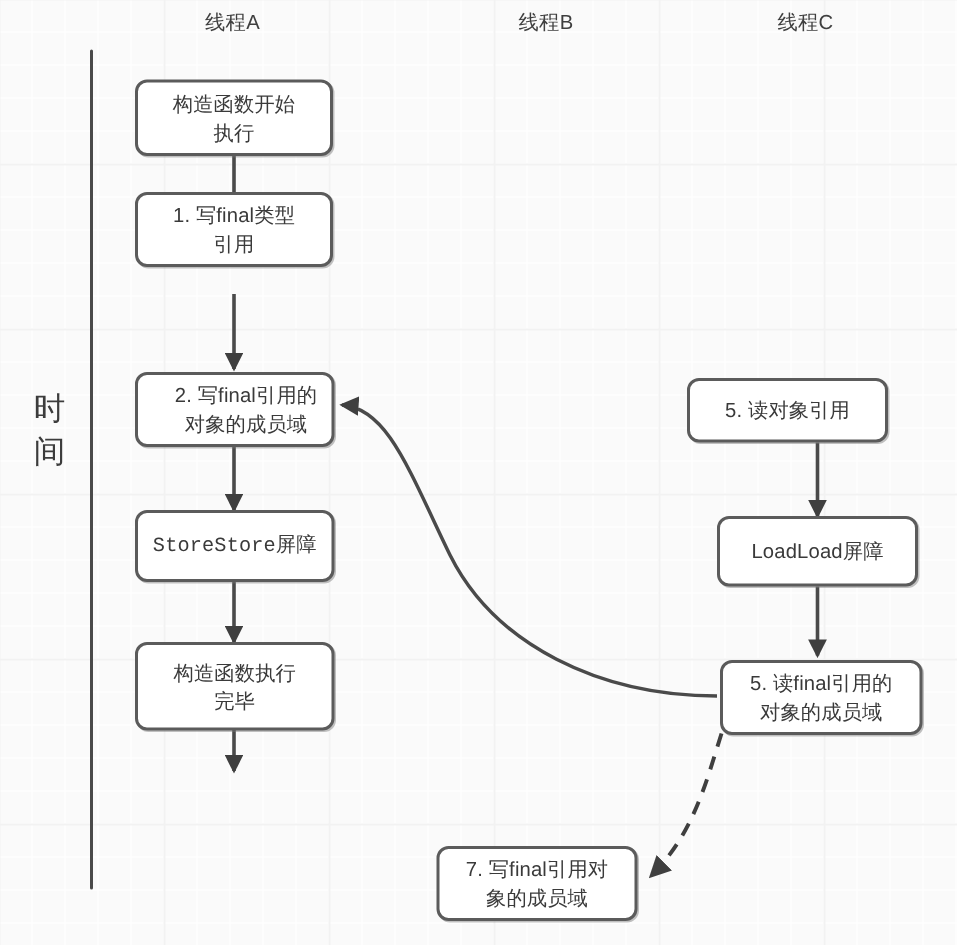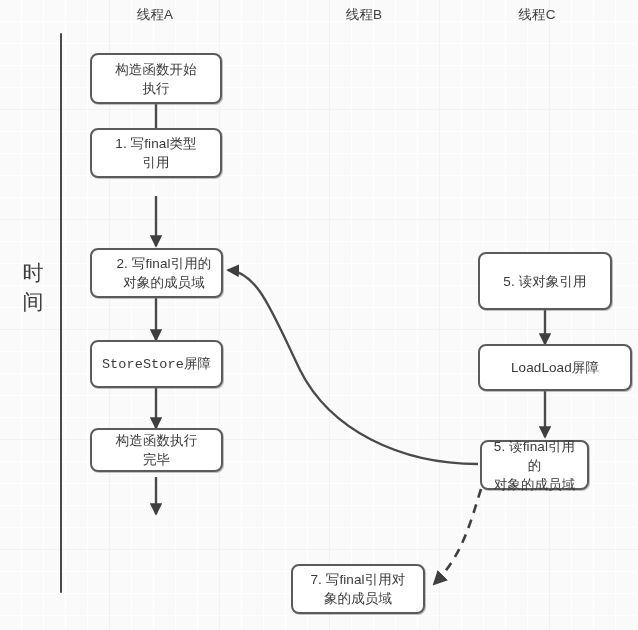--- a/index.html
+++ b/index.html
@@ -131,35 +131,35 @@
 
   <div class="node" style="left:90px; top:248px; width:133px; height:50px;">
     <span style="white-space:pre-line;margin-left:15px;">2. 写final引用的
 对象的成员域</span>
   </div>
 
   <div class="node" style="left:90px; top:340px; width:133px; height:48px;">
     <span style="white-space:pre-line;font-family:Liberation Mono, monospace;">StoreStore屏障</span>
   </div>
 
-  <div class="node" style="left:90px; top:428px; width:133px; height:44px;">
+  <div class="node" style="left:90px; top:428px; width:133px; height:59px;">
     <span style="white-space:pre-line;">构造函数执行
 完毕</span>
   </div>
 
 
-  <div class="node" style="left:478px; top:252px; width:134px; height:58px;">
+  <div class="node" style="left:458px; top:252px; width:134px; height:43px;">
     <span style="white-space:pre-line;">5. 读对象引用</span>
   </div>
 
-  <div class="node" style="left:478px; top:344px; width:154px; height:47px;">
+  <div class="node" style="left:478px; top:344px; width:134px; height:47px;">
     <span style="white-space:pre-line;">LoadLoad屏障</span>
   </div>
 
-  <div class="node" style="left:480px; top:440px; width:109px; height:50px;">
+  <div class="node" style="left:480px; top:440px; width:135px; height:50px;">
     <span style="white-space:pre-line;">5. 读final引用的
 对象的成员域</span>
   </div>
 
   <div class="node" style="left:291px; top:564px; width:134px; height:50px;">
     <span style="white-space:pre-line;">7. 写final引用对
 象的成员域</span>
   </div>
 
 </div>

